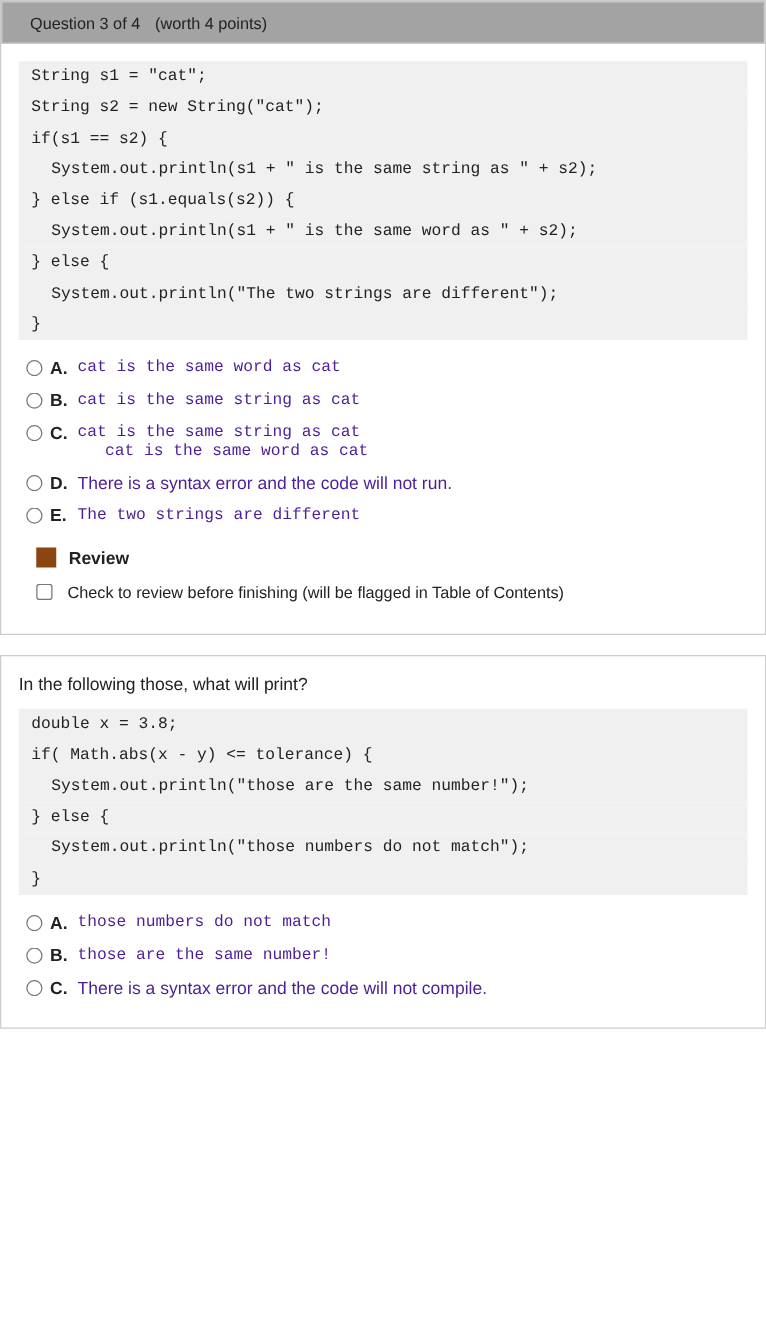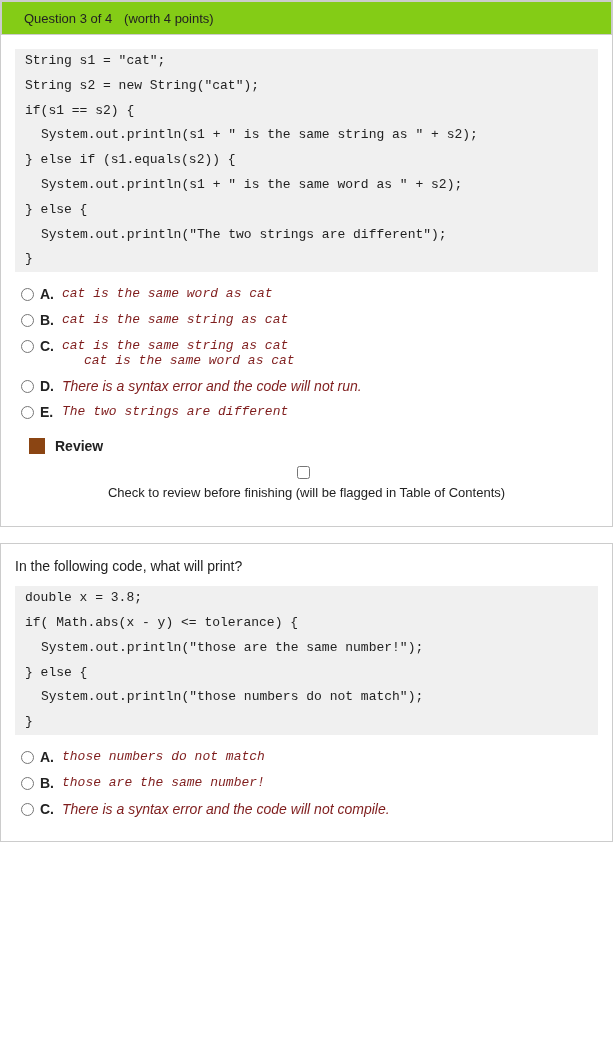--- a/index.html
+++ b/index.html
@@ -4,21 +4,21 @@
   <style>
     * { box-sizing: border-box; margin: 0; padding: 0; }
     body {
       font-family: Arial, sans-serif;
       font-size: 14px;
       background: #fff;
       color: #222;
       width: 613px;
     }
     .question-header {
-      background: #84cc16;
+      background: #a3a3a3;
       border: 1px solid #ccc;
       padding: 8px 14px;
       font-weight: bold;
       font-size: 14px;
       margin-bottom: 0;
     }
     .question-header span {
       font-weight: normal;
       font-size: 13px;
       margin-left: 8px;
@@ -64,22 +64,21 @@
       flex-shrink: 0;
     }
     .option-label {
       font-weight: bold;
       margin-right: 6px;
       min-width: 16px;
     }
     .option-text {
       font-family: 'Courier New', monospace;
       font-size: 13px;
-      color: #7f1d1d;
-      font-style: italic;
+      color: #4c1d95;
     }
     .option-text.normal {
       font-family: Arial, sans-serif;
       font-size: 14px;
     }
     .option-multiline {
       display: flex;
       flex-direction: column;
     }
     .review-section {
@@ -99,21 +98,20 @@
     .review-label {
       font-weight: bold;
       font-size: 14px;
     }
     .review-checkbox-row {
       display: flex;
       align-items: center;
       padding: 0 14px 12px 14px;
       gap: 6px;
       font-size: 13px;
-      flex-direction: column;
     }
     .review-checkbox-row input[type="checkbox"] {
       margin-right: 6px;
     }
   </style>
 </head>
 <body>
 
 <div class="question-block">
   <div class="question-header">
@@ -171,21 +169,21 @@
     </div>
     <div class="review-checkbox-row">
       <input type="checkbox" style="">
       <span>Check to review before finishing (will be flagged in Table of Contents)</span>
     </div>
   </div>
 </div>
 
 <div class="question-block">
   <div class="question-body">
-    <div class="question-text">In the following code, what will print?</div>
+    <div class="question-text">In the following those, what will print?</div>
 
     <div class="code-section">
       <span class="code-line">double x = 3.8;</span>
       <span class="code-line">if( Math.abs(x - y) &lt;= tolerance) {</span>
       <span class="code-line indent">System.out.println("those are the same number!");</span>
       <span class="code-line">} else {</span>
       <span class="code-line indent">System.out.println("those numbers do not match");</span>
       <span class="code-line">}</span>
     </div>
 

